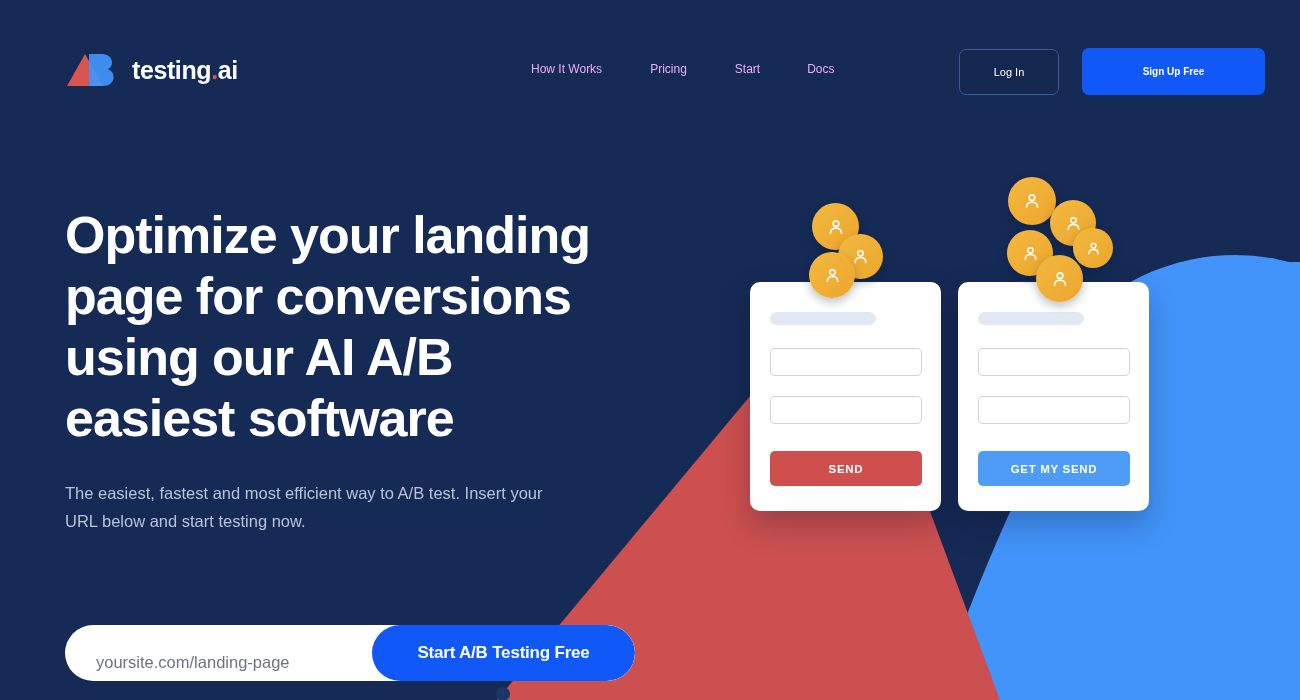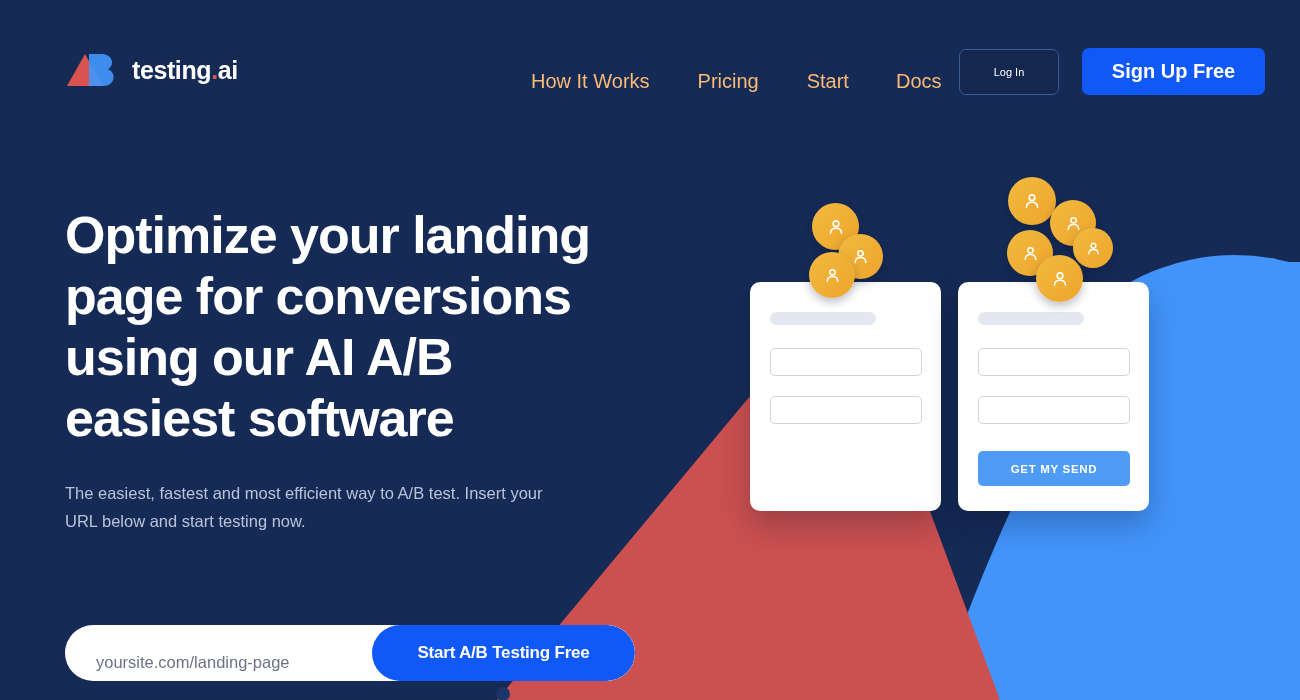--- a/index.html
+++ b/index.html
@@ -30,36 +30,36 @@
     font-size:25px; font-weight:bold; color:#ffffff;
     letter-spacing:-0.4px; line-height:1;
   }
   .logo-text .dot { color:#d9534f; }
 
   .nav {
     position:absolute; left:531px; top:56px;
     display:flex; align-items:center; gap:0px;
   }
   .nav a {
-    color:#fdba74; text-decoration:none; font-size:20px;
-    font-weight:500; padding:6px 0; display:inline-block;margin-top:8px;
+    color:#f0abfc; text-decoration:none; font-size:12px;
+    font-weight:500; padding:6px 0; display:inline-block;
   }
   .nav-item-spacer { display:inline-block; }
 
   .auth { position:absolute; right:35px; top:48px; display:flex; align-items:center; gap:23px; }
   .btn-login {
     width:100px; height:46px; border-radius:7px;
     border:1.5px solid #3a5a9a; background:#14274f;
     color:#ffffff; font-size:11px; font-weight:500;
     display:flex; align-items:center; justify-content:center;
     cursor:pointer; font-family:inherit;
   }
   .btn-signup {
     width:183px; height:47px; border-radius:7px; border:none;
-    background:#1159f7; color:#ffffff; font-size:20px; font-weight:600;
+    background:#1159f7; color:#ffffff; font-size:10px; font-weight:600;
     display:flex; align-items:center; justify-content:center;
     cursor:pointer; font-family:inherit;
   }
 
   
   .hero { position:absolute; left:65px; top:205px; z-index:30; width:560px; }
   .hero-title {
     font-size:52px; line-height:61px; font-weight:bold; color:#ffffff;
     letter-spacing:-1px; white-space:pre-line;
   }
@@ -178,20 +178,21 @@
 
 <div class="cta">
   <input class="cta-input" type="text" placeholder="yoursite.com/landing-page" style="">
   <button class="cta-btn">Start A/B Testing Free</button>
 </div>
 
 <div class="card card-a">
   <div class="skel"></div>
   <input class="fld fld-1" type="text" style="">
   <input class="fld fld-2" type="text" style="">
+  <button class="card-btn btn-send">SEND</button>
 </div>
 
 <div class="card card-b">
   <div class="skel"></div>
   <input class="fld fld-1" type="text" style="">
   <input class="fld fld-2" type="text" style="">
   <button class="card-btn btn-offer">GET MY SEND</button>
 </div>
 
 <div class="avatars">

